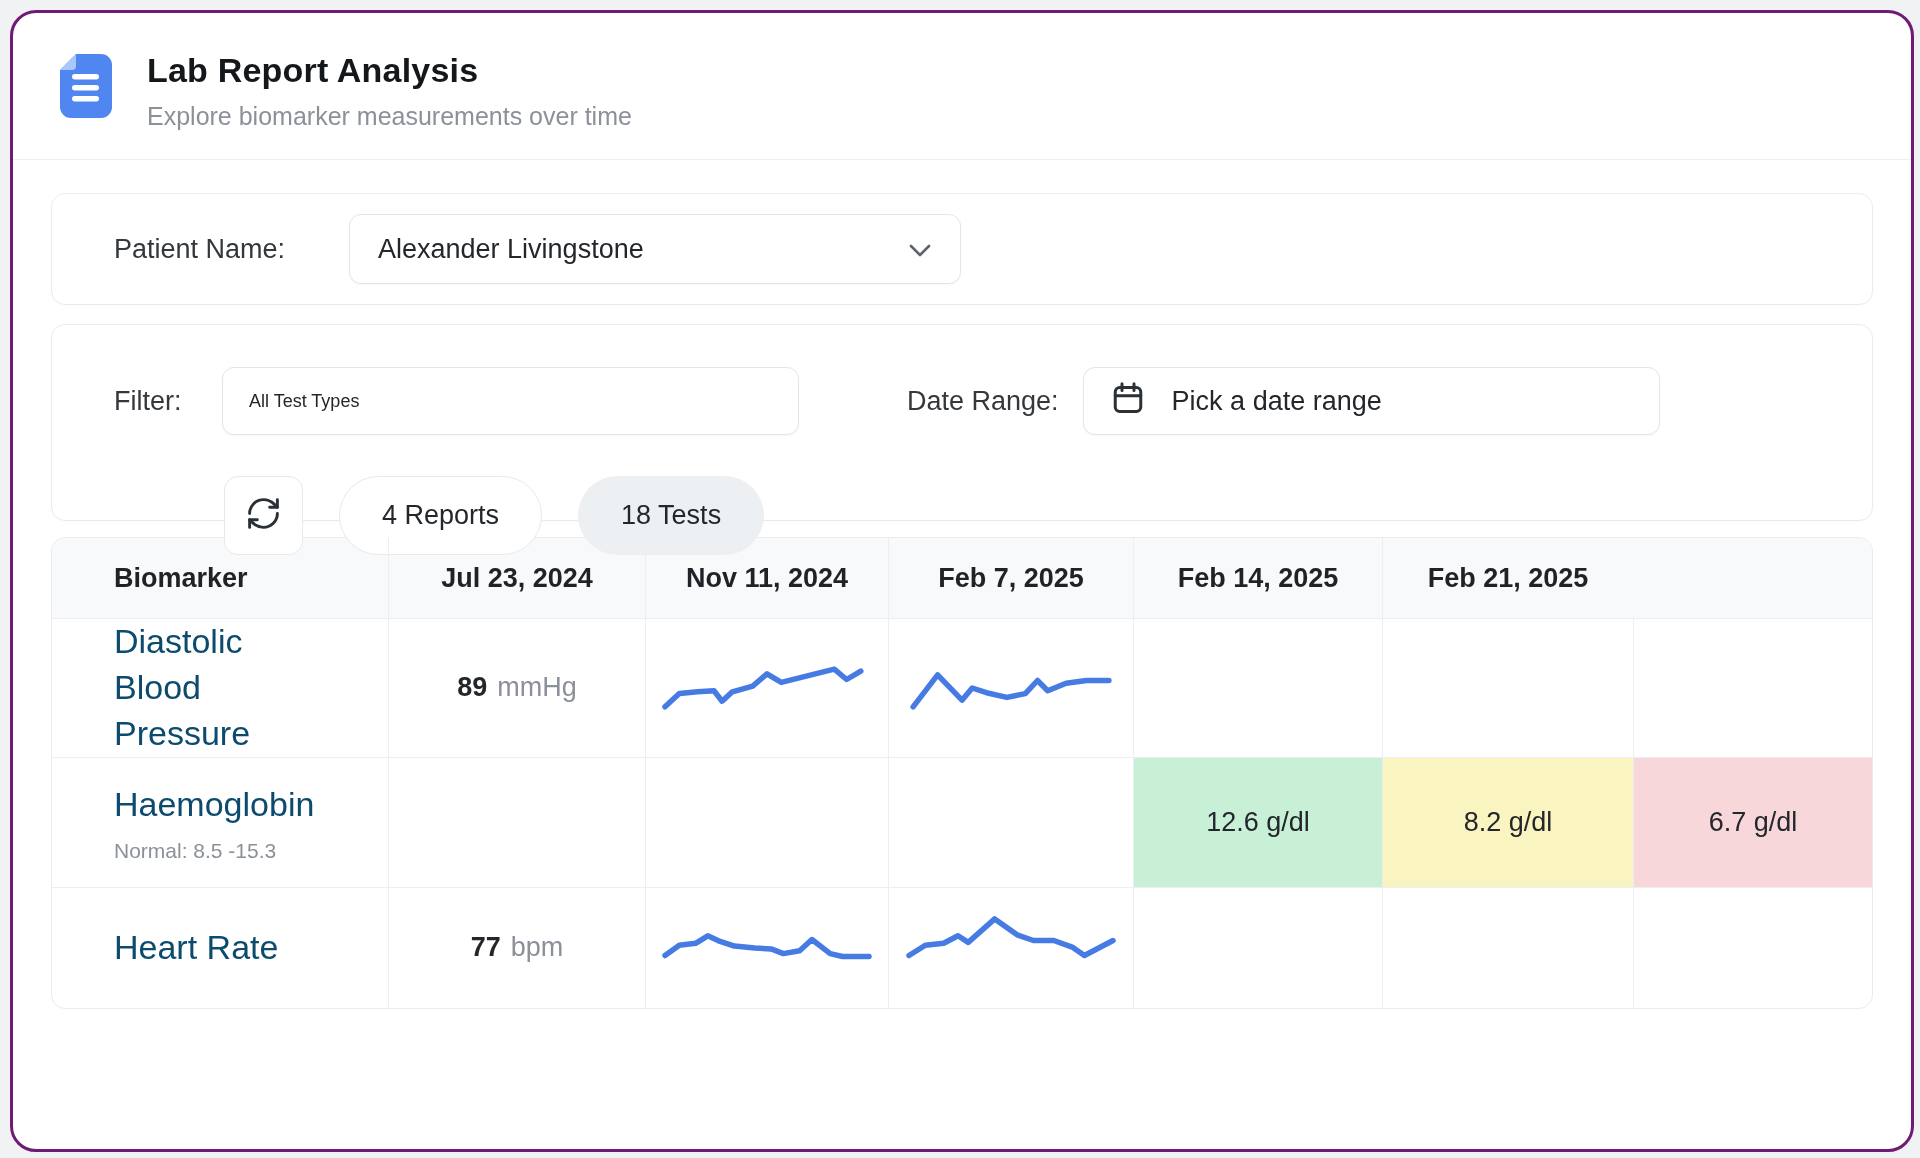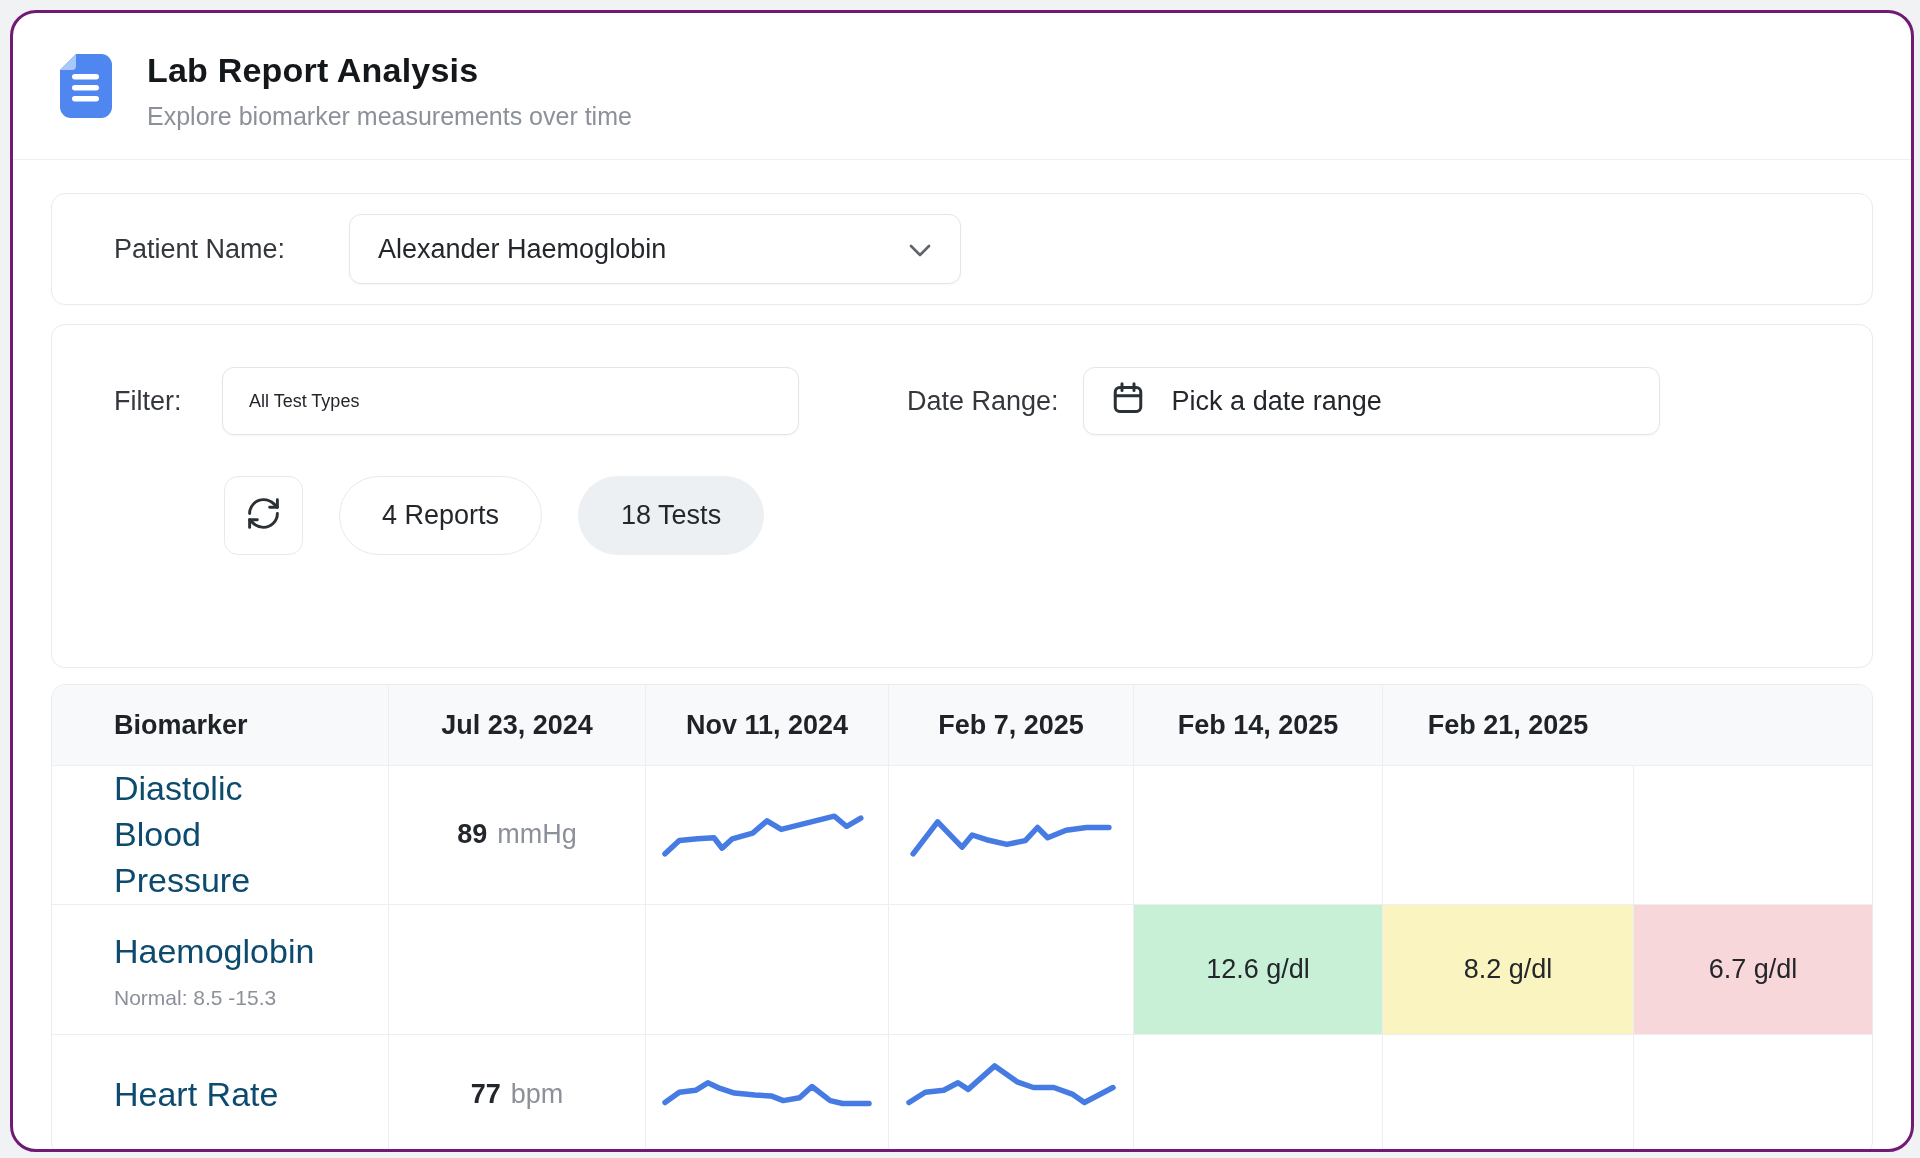--- a/index.html
+++ b/index.html
@@ -43,21 +43,21 @@
   .select-box{
     width:612px;height:70px;box-sizing:border-box;
     border:1px solid #e2e5e9;border-radius:12px;
     display:flex;align-items:center;justify-content:space-between;
     padding:0 28px;cursor:pointer;background:#fff;
     box-shadow:0 1px 2px rgba(16,24,40,.04);
   }
   .select-box span{font-size:27px;color:#23272c;}
   
   .panel.filter{
-    margin-top:19px;height:344px;box-sizing:border-box;
+    margin-top:19px;height:197px;box-sizing:border-box;
     padding:42px 62px 36px 62px;
   }
   .filter-row1{display:flex;align-items:center;}
   .filter .field-label.flt{width:108px;}
   .input-box{
     width:577px;height:68px;box-sizing:border-box;
     border:1px solid #e2e5e9;border-radius:12px;background:#fff;
     display:flex;align-items:center;padding:0 26px;cursor:pointer;
     box-shadow:0 1px 2px rgba(16,24,40,.04);
   }
@@ -138,21 +138,21 @@
       <h1>Lab Report Analysis</h1>
       <p>Explore biomarker measurements over time</p>
     </div>
   </div>
 
   <div class="content">
 
     <div class="panel patient">
       <span class="field-label">Patient Name:</span>
       <div class="select-box">
-        <span>Alexander Haemoglobin</span>
+        <span>Alexander Livingstone</span>
         <span>
           <svg width="24" height="15" viewBox="0 0 24 15">
             <path d="M3 3 L12 12 L21 3" fill="none" stroke="#5f646b" stroke-width="2.6" stroke-linecap="round" stroke-linejoin="round"></path>
           </svg>
         </span>
       </div>
     </div>
 
     <div class="panel filter">
       <div class="filter-row1">

